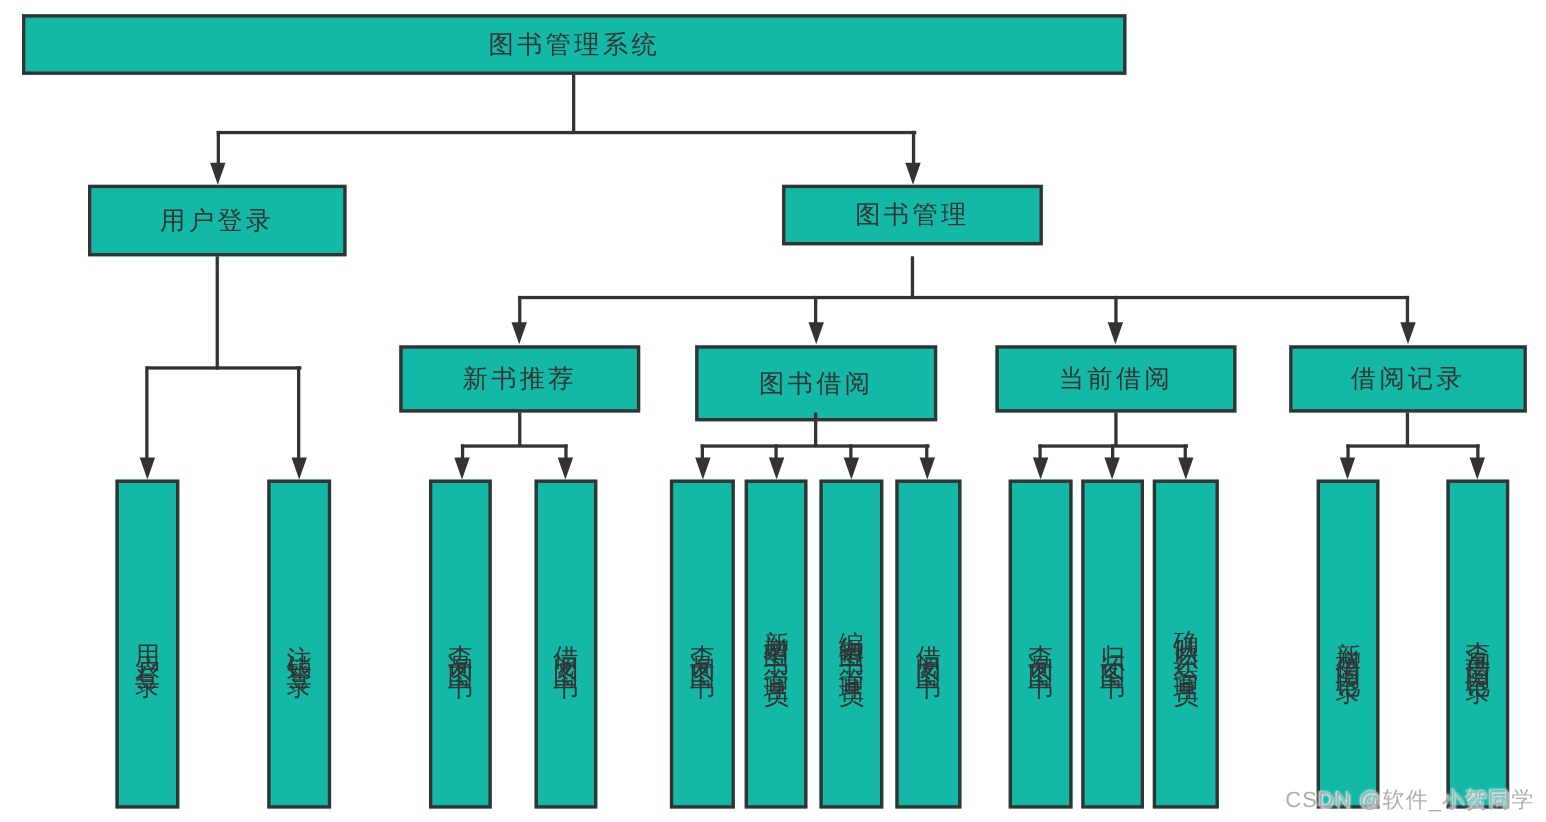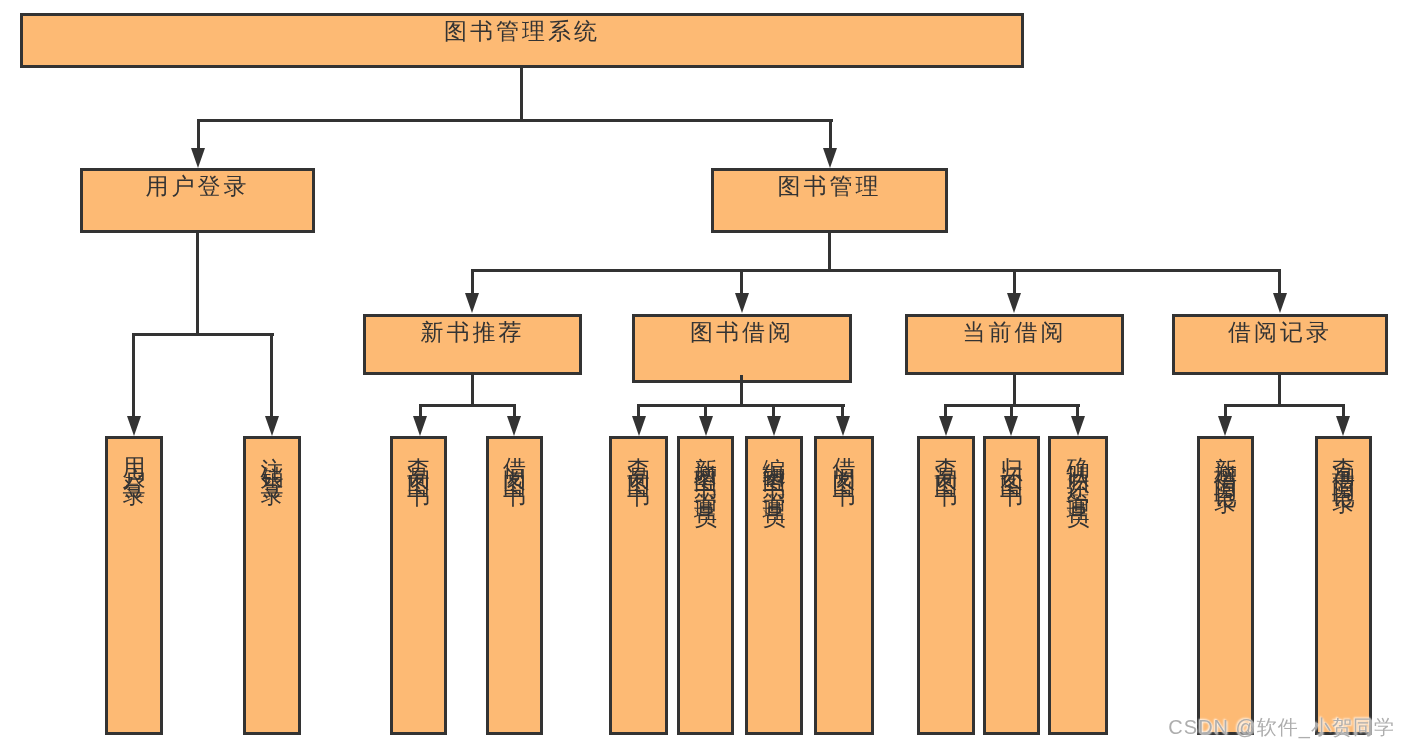--- a/index.html
+++ b/index.html
@@ -1,22 +1,22 @@
 <!DOCTYPE html>
 <html><head>
 <meta charset="utf-8">
 <style>
   html,body{margin:0;padding:0;background:#ffffff;}
   .canvas{
     position:relative;width:1405px;height:747px;background:#ffffff;overflow:hidden;
     font-family:"Liberation Sans","DejaVu Sans",sans-serif;color:#333333;
   }
   .box{
-    position:absolute;border:3px solid #333333;background:#fdba74;box-sizing:border-box;
-    display:flex;justify-content:center;
+    position:absolute;border:3px solid #333333;background:#14b8a6;box-sizing:border-box;
+    display:flex;align-items:center;justify-content:center;
   }
   .hbox span{font-size:23px;letter-spacing:3px;color:#333333;white-space:nowrap;}
   .vbox span{
     writing-mode:vertical-rl;text-orientation:mixed;
     font-size:23px;letter-spacing:9px;line-height:1;color:#333333;
   }
   .vbox.long span{letter-spacing:7px;}
   .vl{position:absolute;width:3px;background:#333333;}
   .hl{position:absolute;height:3px;background:#333333;}
   .ah{position:absolute;width:0;height:0;
@@ -39,21 +39,21 @@
   <div class="vl" style="left:520px;top:68px;height:53px"></div>
   <div class="hl" style="left:197px;top:119px;width:636px"></div>
   <div class="vl" style="left:197px;top:119px;height:31px"></div>
   <div class="ah" style="left:191px;top:148px"></div>
   <div class="vl" style="left:829px;top:119px;height:31px"></div>
   <div class="ah" style="left:823px;top:148px"></div>
 
   <div class="box hbox" style="left:80px;top:168px;width:235px;height:65px">
     <span>用户登录</span>
   </div>
-  <div class="box hbox" style="left:711px;top:168px;width:237px;height:65px">
+  <div class="box hbox" style="left:711px;top:168px;width:237px;height:55px">
     <span>图书管理</span>
   </div>
 
   <div class="vl" style="left:196px;top:233px;height:103px"></div>
   <div class="hl" style="left:133px;top:333px;width:141px"></div>
   <div class="vl" style="left:132px;top:333px;height:85px"></div>
   <div class="ah" style="left:127px;top:416px"></div>
   <div class="vl" style="left:270px;top:333px;height:85px"></div>
   <div class="ah" style="left:265px;top:416px"></div>
 

